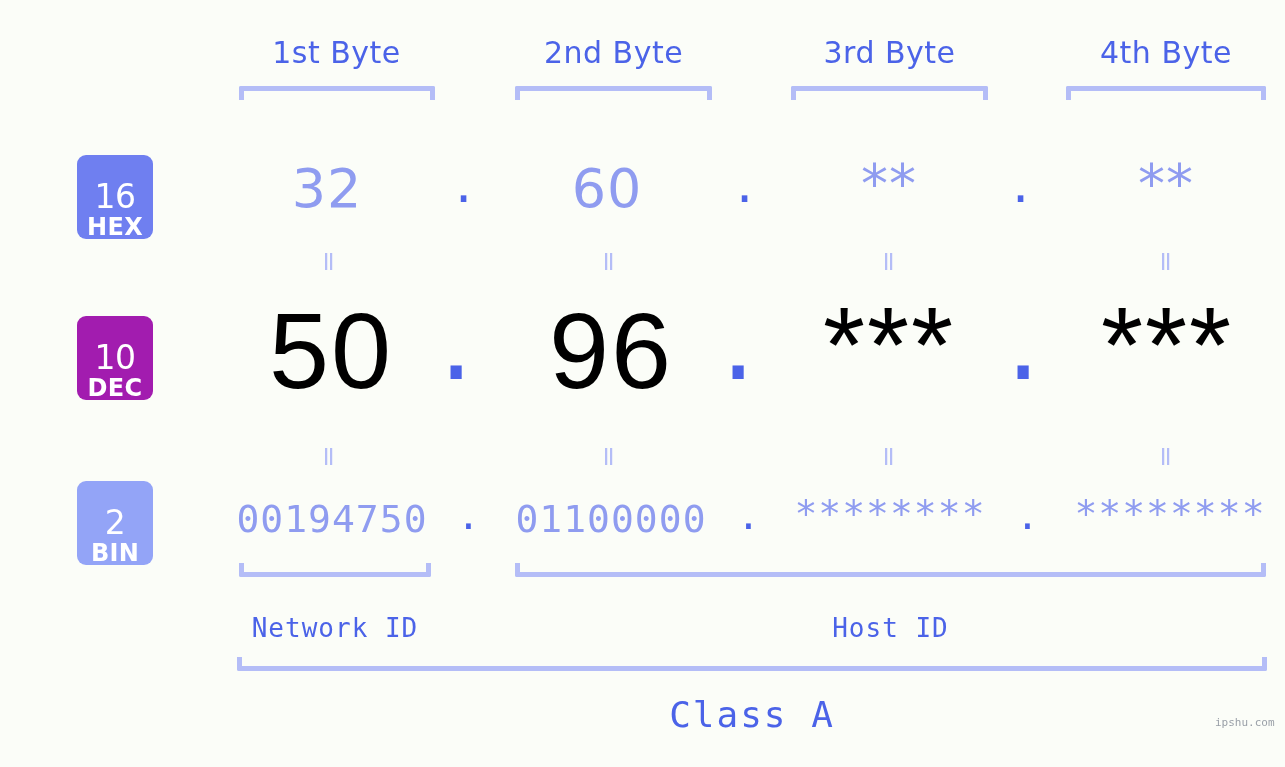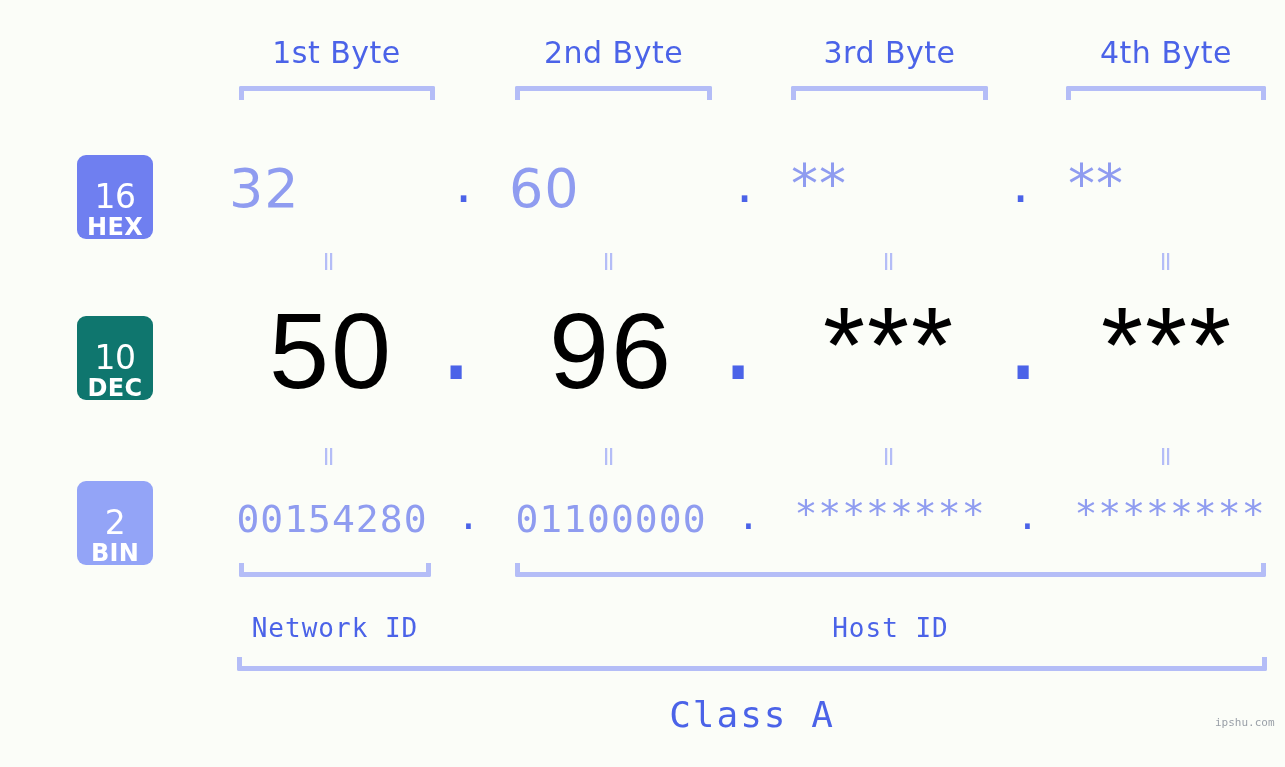--- a/index.html
+++ b/index.html
@@ -71,29 +71,30 @@
     font-weight: 400;
     letter-spacing: -0.5px;
     margin-bottom: 2px;
   }
   .badge .sys {
     font-size: 24px;
     font-weight: 700;
     letter-spacing: 0.3px;
   }
   .badge-hex { background: #6f7ff0; top: 155px; left: 47px; }
-  .badge-dec { background: #0f766e; top: 316px; left: 47px; }
+  .badge-dec { background: #a21caf; top: 316px; left: 47px; }
   .badge-bin { background: #93a4f7; top: 481px; left: 481px; }
 
   
   .hex-val {
     position: absolute;
     font-family: "DejaVu Sans", sans-serif;
     font-size: 54px;
     color: #8f9cf0;
+    text-align: center;
     white-space: nowrap;
     letter-spacing: 1px;
   }
   .hex-dot {
     position: absolute;
     font-family: "DejaVu Sans", sans-serif;
     font-size: 54px;
     color: #4b63e8;
     line-height: 1;
   }
@@ -228,21 +229,21 @@
   <div class="eq" style="left:288px; top:443px;">=</div>
   <div class="eq" style="left:568px; top:443px;">=</div>
   <div class="eq" style="left:848px; top:443px;">=</div>
   <div class="eq" style="left:1125px; top:443px;">=</div>
 
   <div class="badge badge-bin" style="top:481px; left:47px;">
     <span class="num">2</span>
     <span class="sys">BIN</span>
   </div>
 
-  <div class="bin-val" style="left:186px; top:497px; width:232px;">00154280</div>
+  <div class="bin-val" style="left:186px; top:497px; width:232px;">00194750</div>
   <div class="bin-dot" style="left:427px; top:497px;">.</div>
 
   <div class="bin-val" style="left:465px; top:497px; width:232px;">01100000</div>
   <div class="bin-dot" style="left:707px; top:497px;">.</div>
 
   <div class="bin-val" style="left:744px; top:492px; width:232px;">********</div>
   <div class="bin-dot" style="left:986px; top:497px;">.</div>
 
   <div class="bin-val" style="left:1024px; top:492px; width:232px;">********</div>
 

